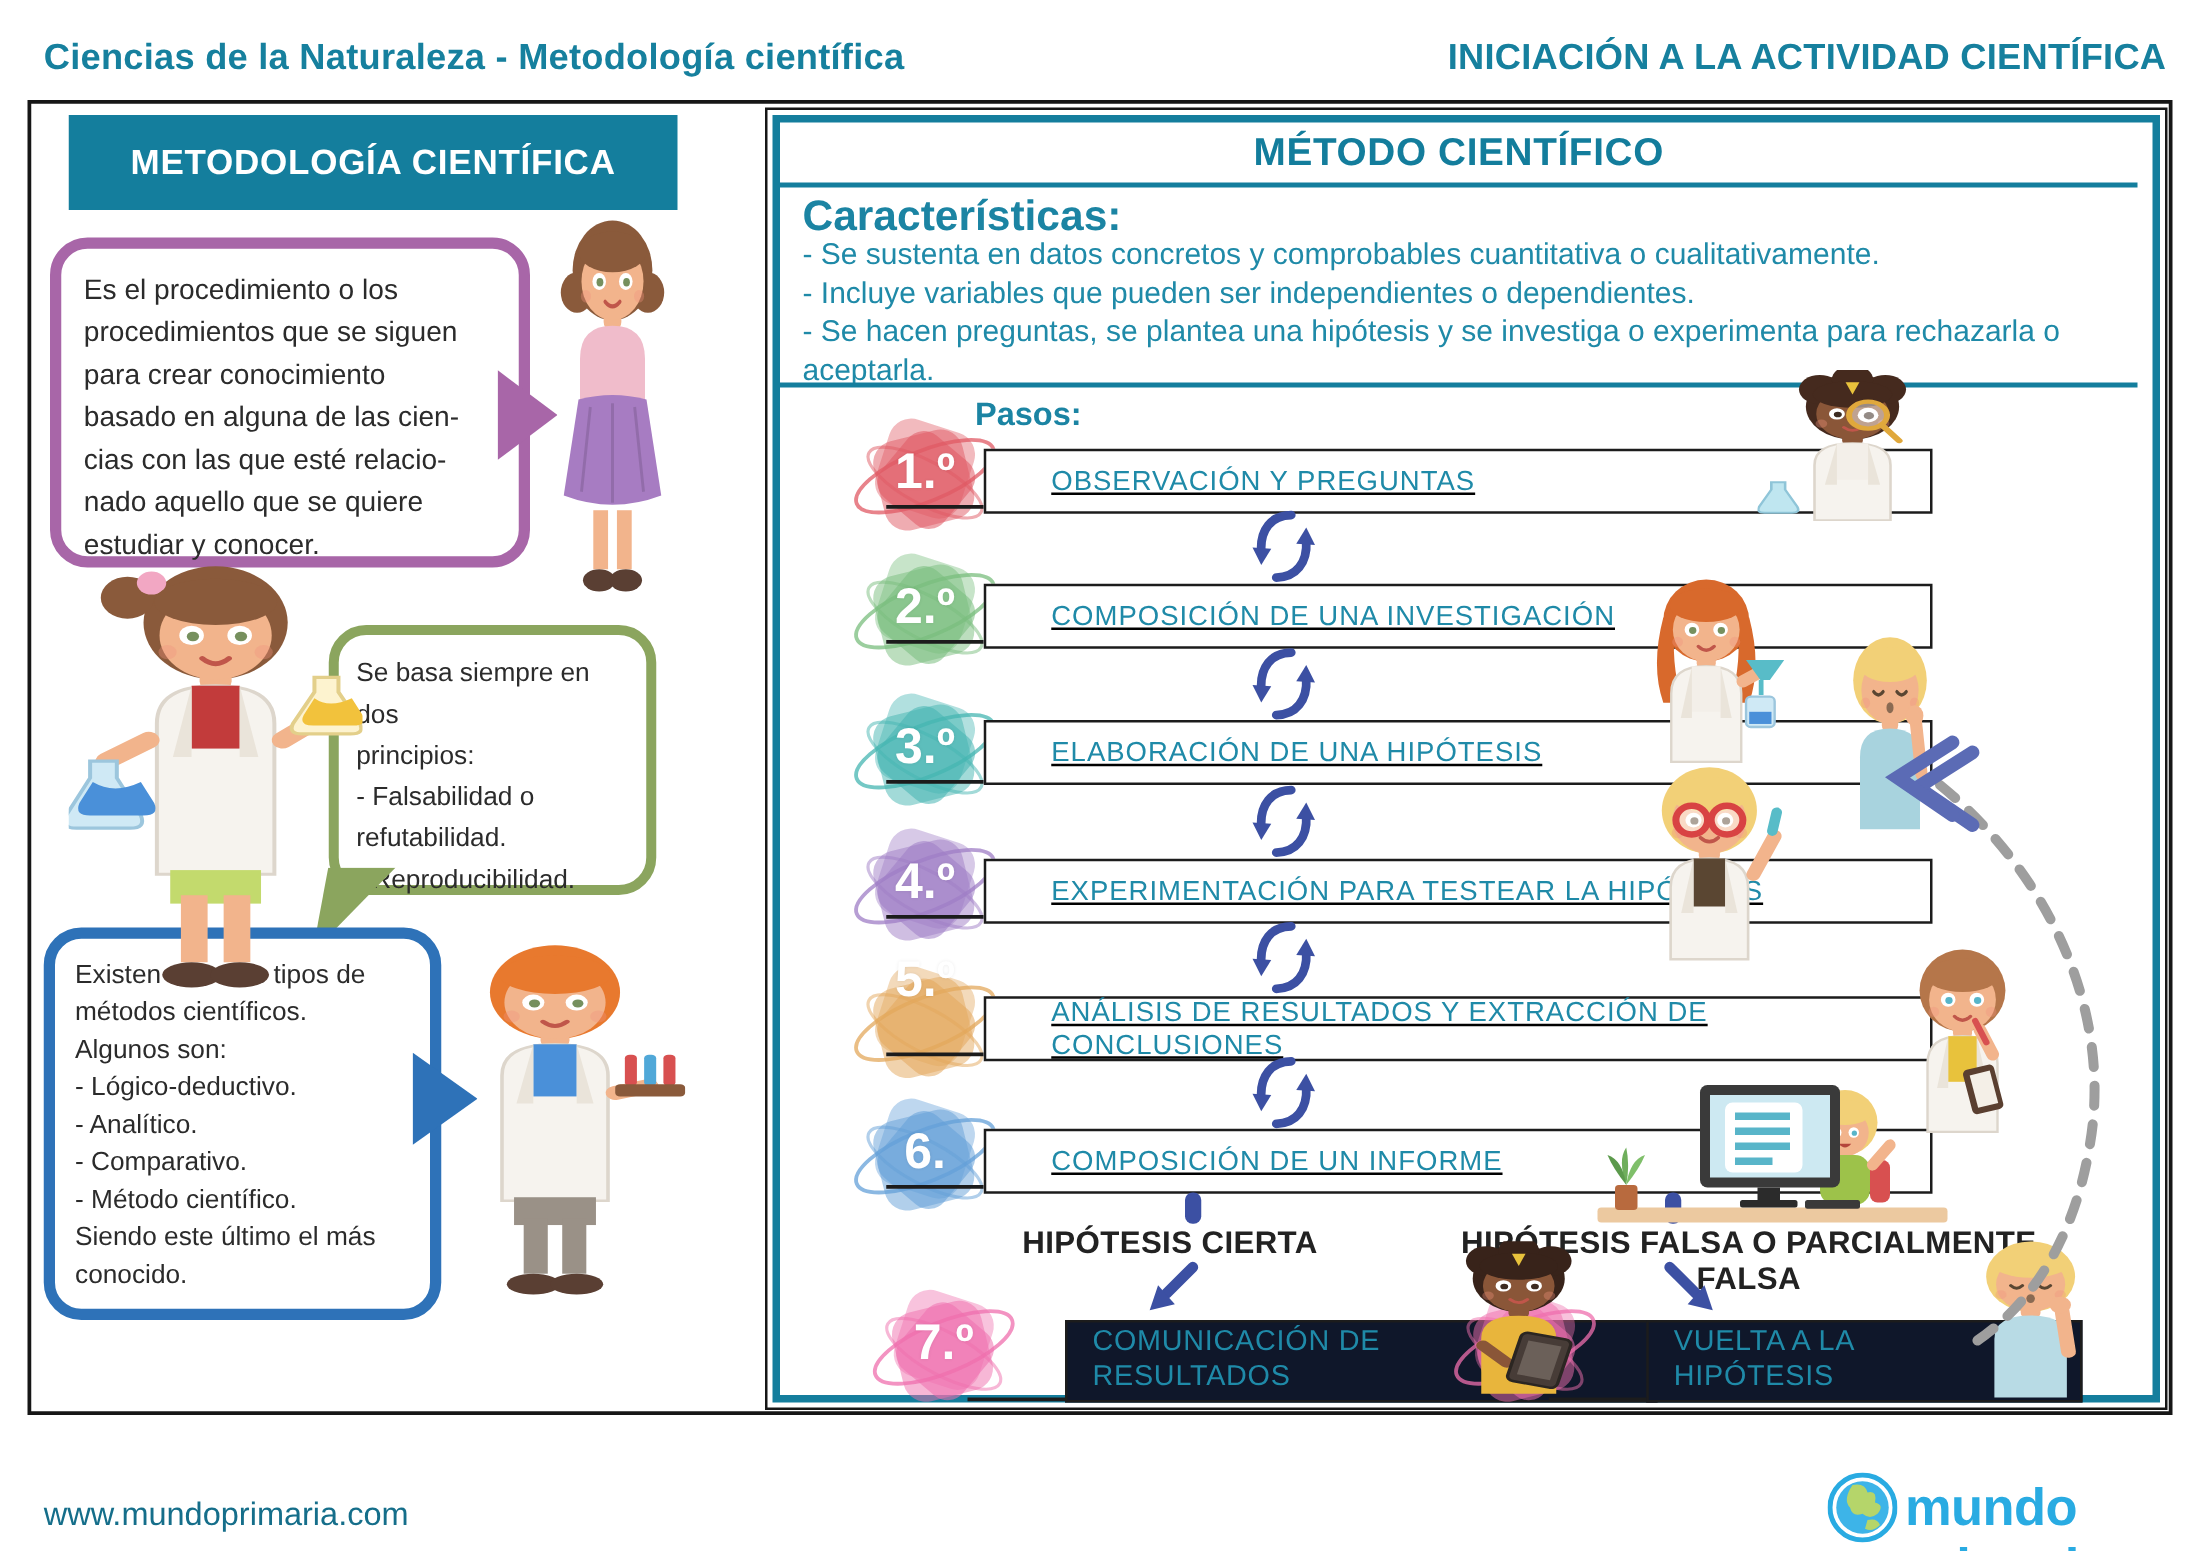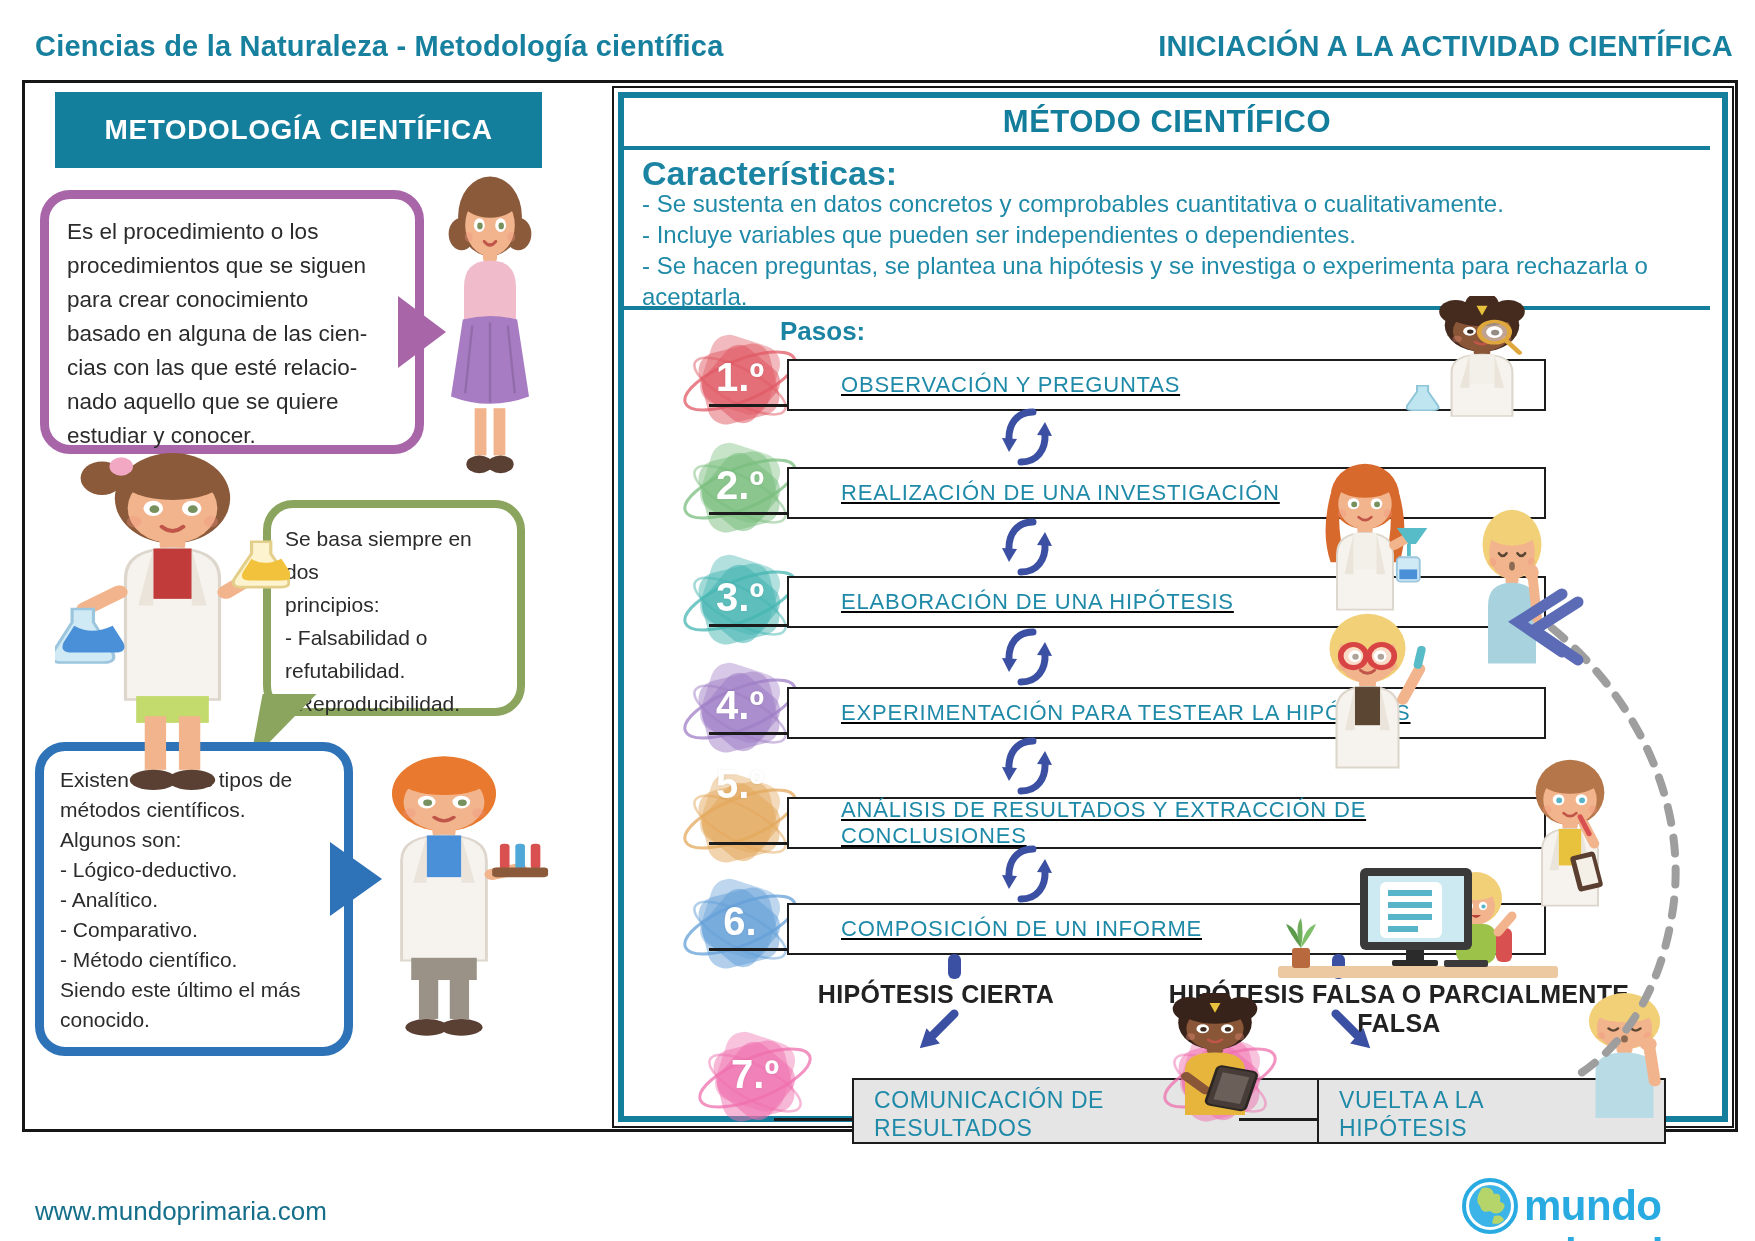--- a/index.html
+++ b/index.html
@@ -41,21 +41,21 @@
   .step-bar{left:173px;width:755px;height:48px;border:2.5px solid #1c1c1c;background:#fff;
     display:flex;align-items:center;text-decoration:underline;}
   .step-text{padding-left:52px;font-size:22px;letter-spacing:.8px;color:#1f8aa8;}
   .badge{left:60px;width:132px;height:132px;}
   .badge-num{width:132px;text-align:center;color:#fff;font-size:40px;font-weight:800;
     text-shadow:0 0 3px rgba(0,0,0,.08);}
   .bar-ext{height:3px;background:#1c1c1c;}
   .loop{left:385px;width:56px;height:64px;}
   .connector{width:13px;height:25px;background:#3c50a3;border-radius:6px;}
   .branch-label{font-size:25px;font-weight:600;color:#222;text-align:center;letter-spacing:.3px;}
-  .seven-box{height:62px;border:2.5px solid #1c1c1c;background:#e5e5e5;display:flex;align-items:flex-end;margin-top:22px;}
+  .seven-box{height:62px;border:2.5px solid #1c1c1c;background:#0f172a;display:flex;align-items:flex-start;}
   .seven-text{padding-left:20px;font-size:23px;letter-spacing:.6px;color:#1f8aa8;
     white-space:pre-line;line-height:28px;}
   
   .footer-url{left:35px;top:1196px;font-size:26px;color:#156e8a;}
   .logo-text{left:1524px;top:1182px;font-size:42px;font-weight:700;color:#29abe2;letter-spacing:-.5px;}
   .char{pointer-events:none;}
   svg{display:block;}
 </style>
 </head>
 <body>
@@ -134,21 +134,21 @@
               <rect x="28" y="30" width="72" height="72" rx="18" opacity=".5" transform="rotate(-14 64 66)"></rect>
               <rect x="34" y="34" width="64" height="64" rx="16" opacity=".55" transform="rotate(40 66 66)"></rect>
             </g>
             <ellipse cx="65" cy="63" rx="58" ry="20" fill="none" stroke="#79be7e" stroke-width="3" opacity=".75" transform="rotate(-22 65 63)"></ellipse>
             <ellipse cx="65" cy="68" rx="50" ry="17" fill="none" stroke="#79be7e" stroke-width="2.5" opacity=".5" transform="rotate(28 65 68)"></ellipse>
           </svg>
         </div>
         <div class="abs badge-num" style="left:60px;top:375px;">2.º</div>
         <div class="abs bar-ext" style="left:95px;top:424px;width:78px;"></div>
         <div class="abs step-bar" style="top:379px;">
-          <span class="step-text">REALIZACIÓN DE UNA INVESTIGACIÓN</span>
+          <span class="step-text">COMPOSICIÓN DE UNA INVESTIGACIÓN</span>
         </div>
         <div class="abs badge" style="top:449px;">
           <svg viewBox="0 0 130 130" width="100%" height="100%">
             <g fill="#46b5b2">
               <rect x="30" y="22" width="70" height="70" rx="18" opacity=".42" transform="rotate(18 65 57)"></rect>
               <rect x="28" y="30" width="72" height="72" rx="18" opacity=".5" transform="rotate(-14 64 66)"></rect>
               <rect x="34" y="34" width="64" height="64" rx="16" opacity=".55" transform="rotate(40 66 66)"></rect>
             </g>
             <ellipse cx="65" cy="63" rx="58" ry="20" fill="none" stroke="#46b5b2" stroke-width="3" opacity=".75" transform="rotate(-22 65 63)"></ellipse>
             <ellipse cx="65" cy="68" rx="50" ry="17" fill="none" stroke="#46b5b2" stroke-width="2.5" opacity=".5" transform="rotate(28 65 68)"></ellipse>

